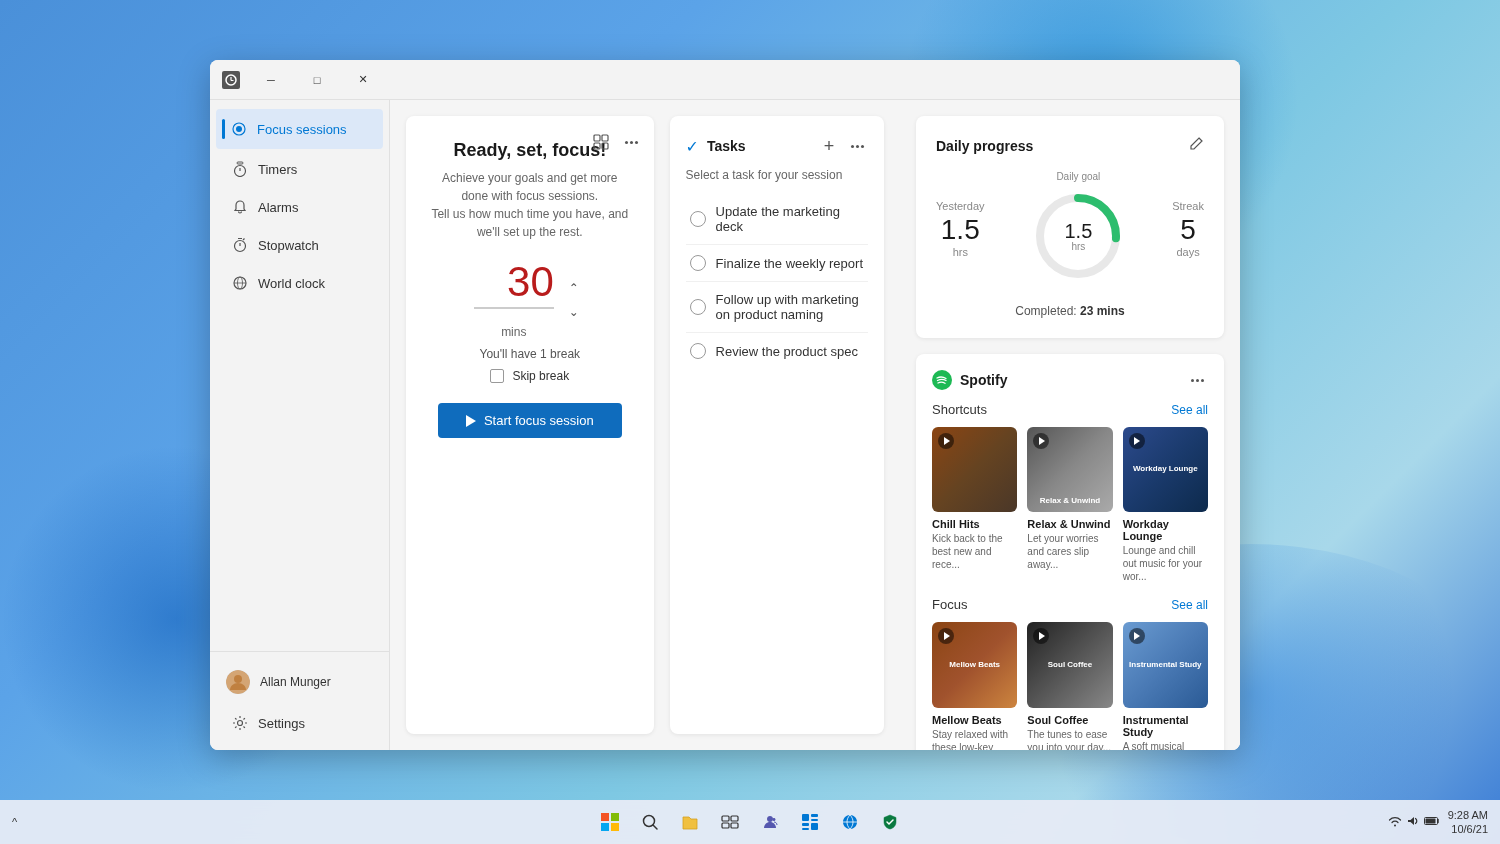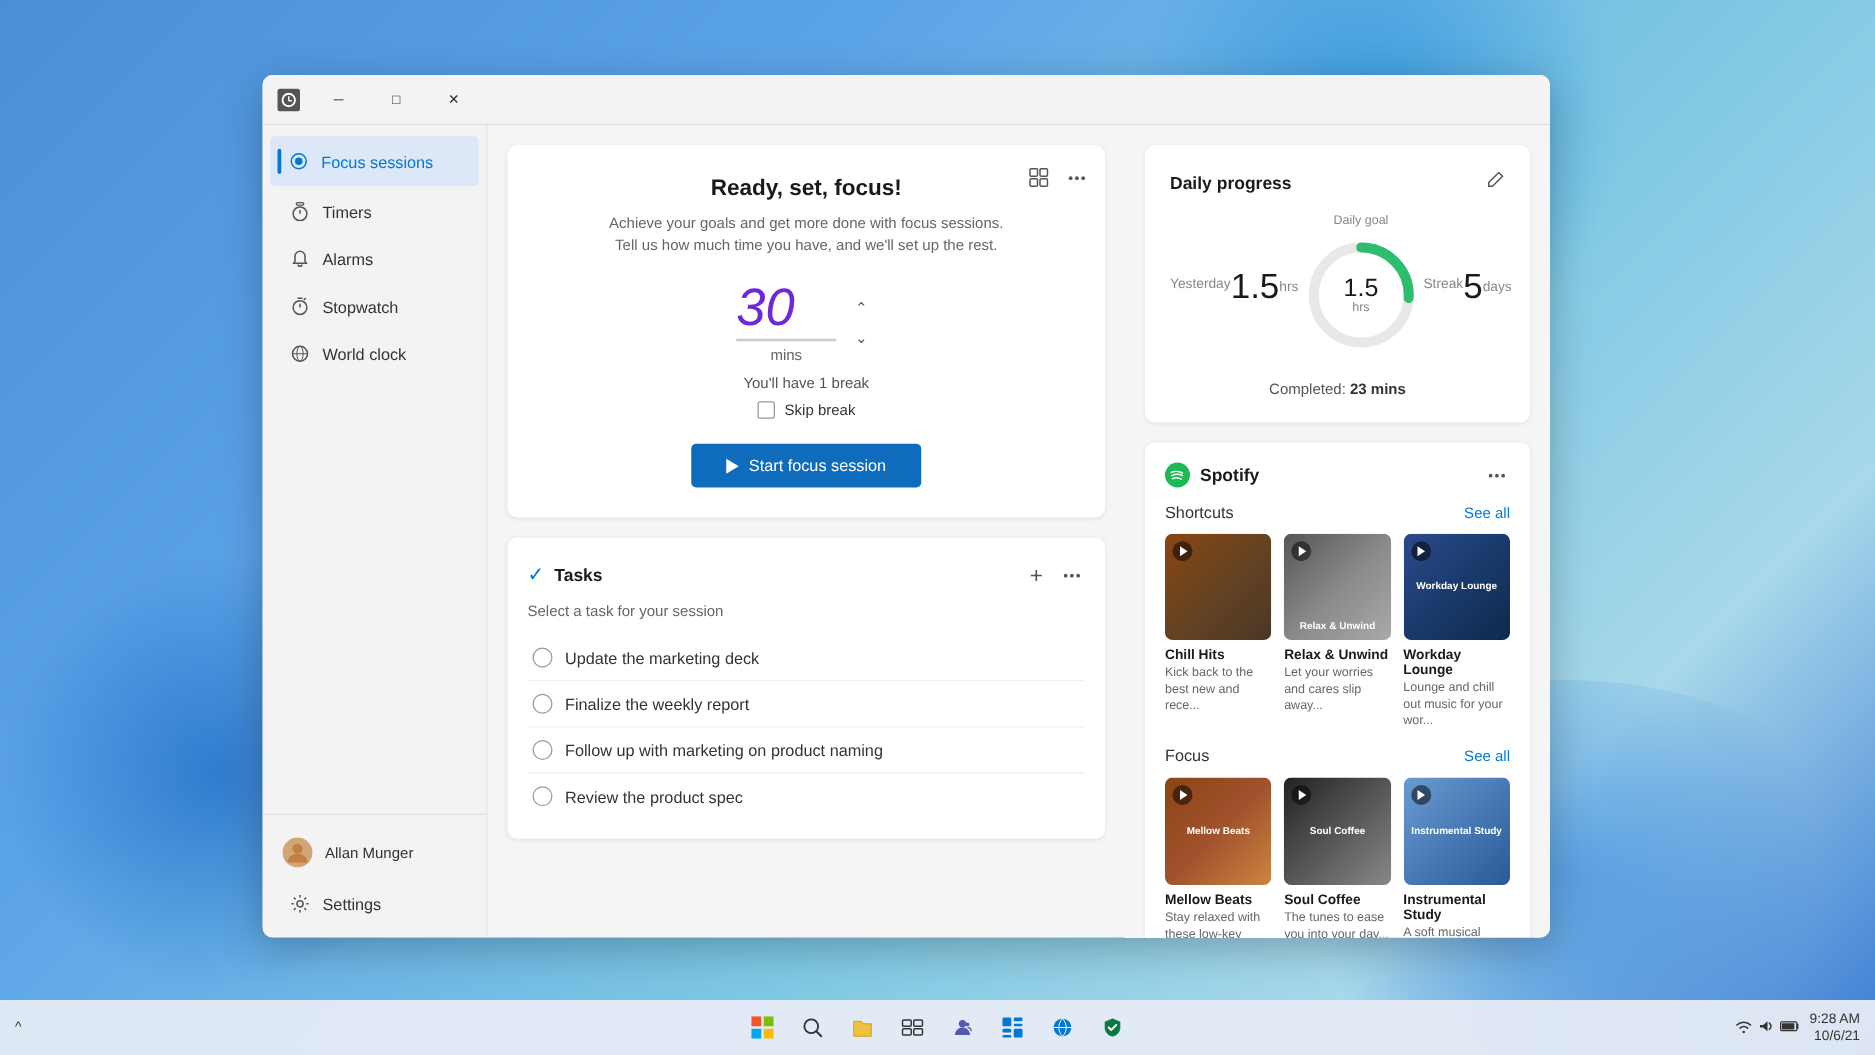--- a/index.html
+++ b/index.html
@@ -160,21 +160,21 @@
       gap: 0;
       overflow: hidden;
       background: #f5f5f5;
     }
 
     
     .left-panel {
       flex: 1;
       padding: 16px;
       display: flex;
-      flex-direction: column;
+      flex-direction: row;
       gap: 16px;
       overflow-y: auto;
     }
 
     
     .focus-card {
       background: white;
       border-radius: 8px;
       padding: 24px;
       box-shadow: 0 1px 4px rgba(0,0,0,0.08);
@@ -221,32 +221,31 @@
       margin-bottom: 8px;
     }
     .time-display {
       display: flex;
       flex-direction: column;
       align-items: center;
     }
     .time-number {
       font-size: 42px;
       font-weight: 300;
-      color: #6d28d9;
+      color: #b91c1c;
       line-height: 1;
       border-bottom: 2px solid #ccc;
       padding-bottom: 4px;
       min-width: 80px;
-      text-align: left;
-      font-style: italic;
+      text-align: right;
     }
     .time-label {
       font-size: 12px;
       color: #666;
-      margin-top: 4px;
+      margin-top: 16px;
     }
     .time-arrows {
       display: flex;
       flex-direction: column;
       gap: 4px;
     }
     .time-arrow {
       width: 24px;
       height: 20px;
       display: flex;
@@ -389,21 +388,21 @@
       font-size: 14px;
     }
     .progress-stats {
       display: flex;
       align-items: center;
       justify-content: space-between;
       margin-bottom: 12px;
     }
     .stat-item {
       display: flex;
-      flex-direction: row;
+      flex-direction: column;
       align-items: center;
     }
     .stat-label {
       font-size: 11px;
       color: #888;
       margin-bottom: 4px;
     }
     .stat-value {
       font-size: 28px;
       font-weight: 300;

